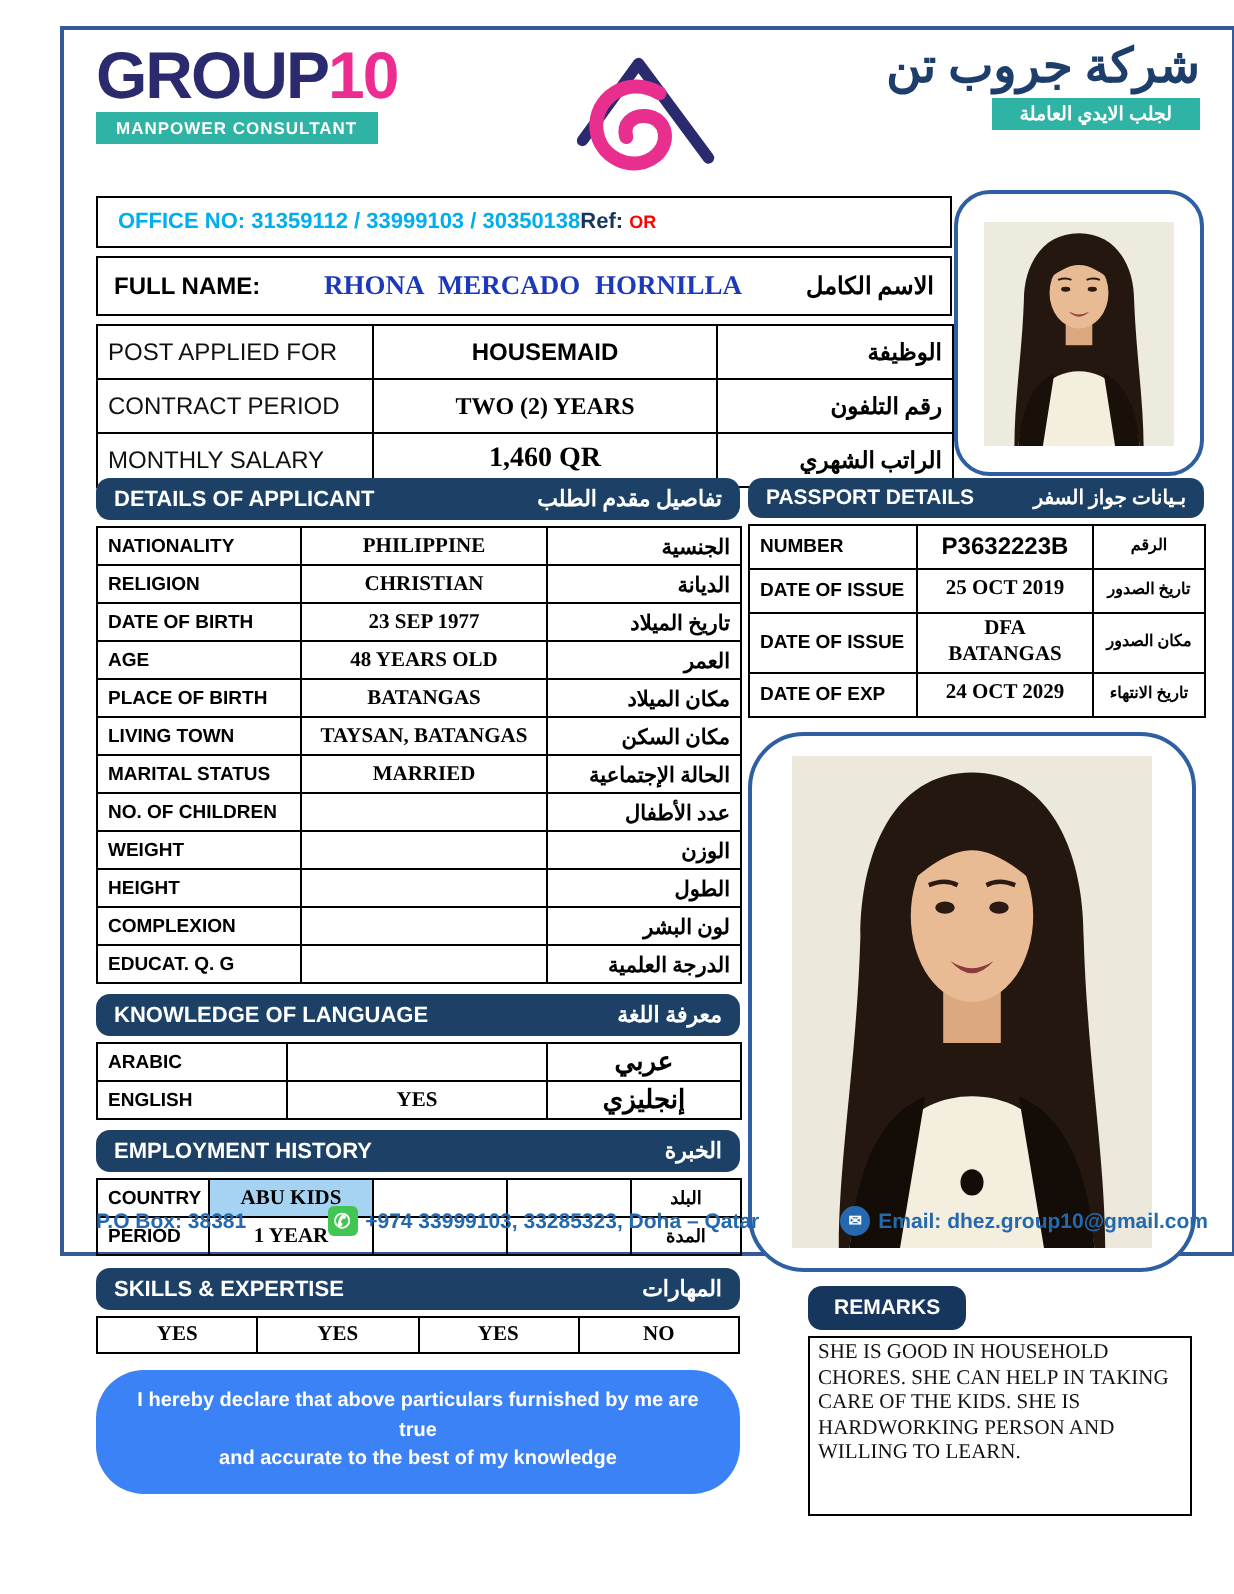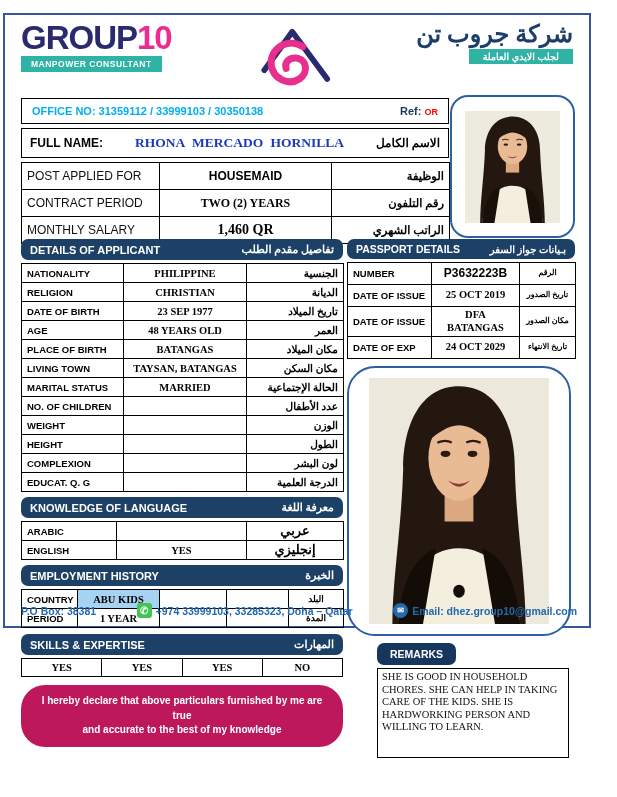--- a/index.html
+++ b/index.html
@@ -1,41 +1,41 @@
 <!DOCTYPE html>
 <html><head>
 <meta charset="utf-8">
 <style>
   html,body{margin:0;padding:0;}
   body{
     width:617px;height:797px;background:#ffffff;position:relative;overflow:hidden;
     font-family:"Liberation Sans",sans-serif;
   }
   .frame{
-    position:absolute;left:3px;top:13px;width:588px;height:615px;
+    position:absolute;left:30px;top:13px;width:588px;height:615px;
     border:2.5px solid #33599b;box-sizing:border-box;background:#fff;
   }
   
   .header{position:absolute;left:16px;top:6px;width:552px;height:74px;
     display:flex;justify-content:space-between;align-items:flex-start;}
   .logo-left{display:flex;flex-direction:column;align-items:flex-start;}
   .logo-word{font-size:33px;font-weight:bold;letter-spacing:-1px;color:#2b2a6e;line-height:1.0;
     font-family:"Liberation Sans",sans-serif;}
   .logo-word .pink{color:#ec2c90;}
   .teal-band{background:#2fb3a4;color:#fff;font-size:8.5px;font-weight:bold;
     padding:3px 10px;letter-spacing:.5px;margin-top:2px;text-align:center;}
   .logo-right{display:flex;flex-direction:column;align-items:flex-end;}
   .ar-company{font-size:24px;font-weight:bold;color:#1d3d6b;line-height:1.1;
     font-family:"Liberation Serif",serif;}
   .logo-right .teal-band{font-size:9.5px;padding:2px 14px;}
   .logo-mark{margin-top:2px;}
   
   .office-bar{position:absolute;left:16px;top:83px;width:428px;height:26px;
     border:1.5px solid #000;box-sizing:border-box;display:flex;align-items:center;
-    justify-content:space-between;padding:12px 10px;}
+    justify-content:flex-start;padding:12px 10px;}
   .office-no{color:#00aeef;font-weight:bold;font-size:11px;}
   .ref{font-weight:bold;font-size:11px;color:#17365d;}
   .ref .red{color:#ff0000;font-size:9px;}
   .name-row{position:absolute;left:16px;top:113px;width:428px;height:30px;
     border:1.5px solid #000;box-sizing:border-box;display:flex;align-items:center;
     padding:0 8px;gap:24px;}
   .name-label{font-weight:bold;font-size:12px;color:#000;}
   .name-value{font-weight:bold;font-size:13.5px;color:#1c39bb;flex:1;text-align:center;
     font-family:"Liberation Serif",serif;word-spacing:4px;}
   .name-ar{font-weight:bold;font-size:12px;font-family:"Liberation Serif",serif;direction:rtl;}
@@ -62,21 +62,21 @@
   .details-table td{height:19px;}
   .lang-table{width:322px;margin-bottom:5px;}
   .lang-table td{height:19px;}
   .ar-lang{font-size:13px;text-align:center;}
   .emp-table{width:322px;margin-bottom:6px;}
   .emp-table td{height:19px;}
   .hl{background:#a6d3f2;}
   .skills-table{width:322px;margin-bottom:8px;}
   .skills-table td{height:18px;text-align:center;}
   .skills-table .sh{font-weight:bold;font-size:9.5px;}
-  .declaration{background:#be185d;border-radius:24px;color:#fff;text-align:center;
+  .declaration{background:#3b82f6;border-radius:24px;color:#fff;text-align:center;
     padding:9px 12px;font-weight:bold;font-size:10px;line-height:1.45;width:322px;
     box-sizing:border-box;}
   .mb{margin-bottom:5px;}
   
   .pass-table{width:228px;}
   .pass-table td{height:22px;}
   .pass-table .arc{font-size:8px;white-space:normal;line-height:1.1;text-align:center;}
   .pass-table .val{font-size:10.5px;white-space:normal;line-height:1.15;}
   .pass-num{font-size:12px !important;font-family:"Liberation Sans",sans-serif !important;}
   .id-photo-box{position:absolute;left:445px;top:80px;width:125px;height:143px;

